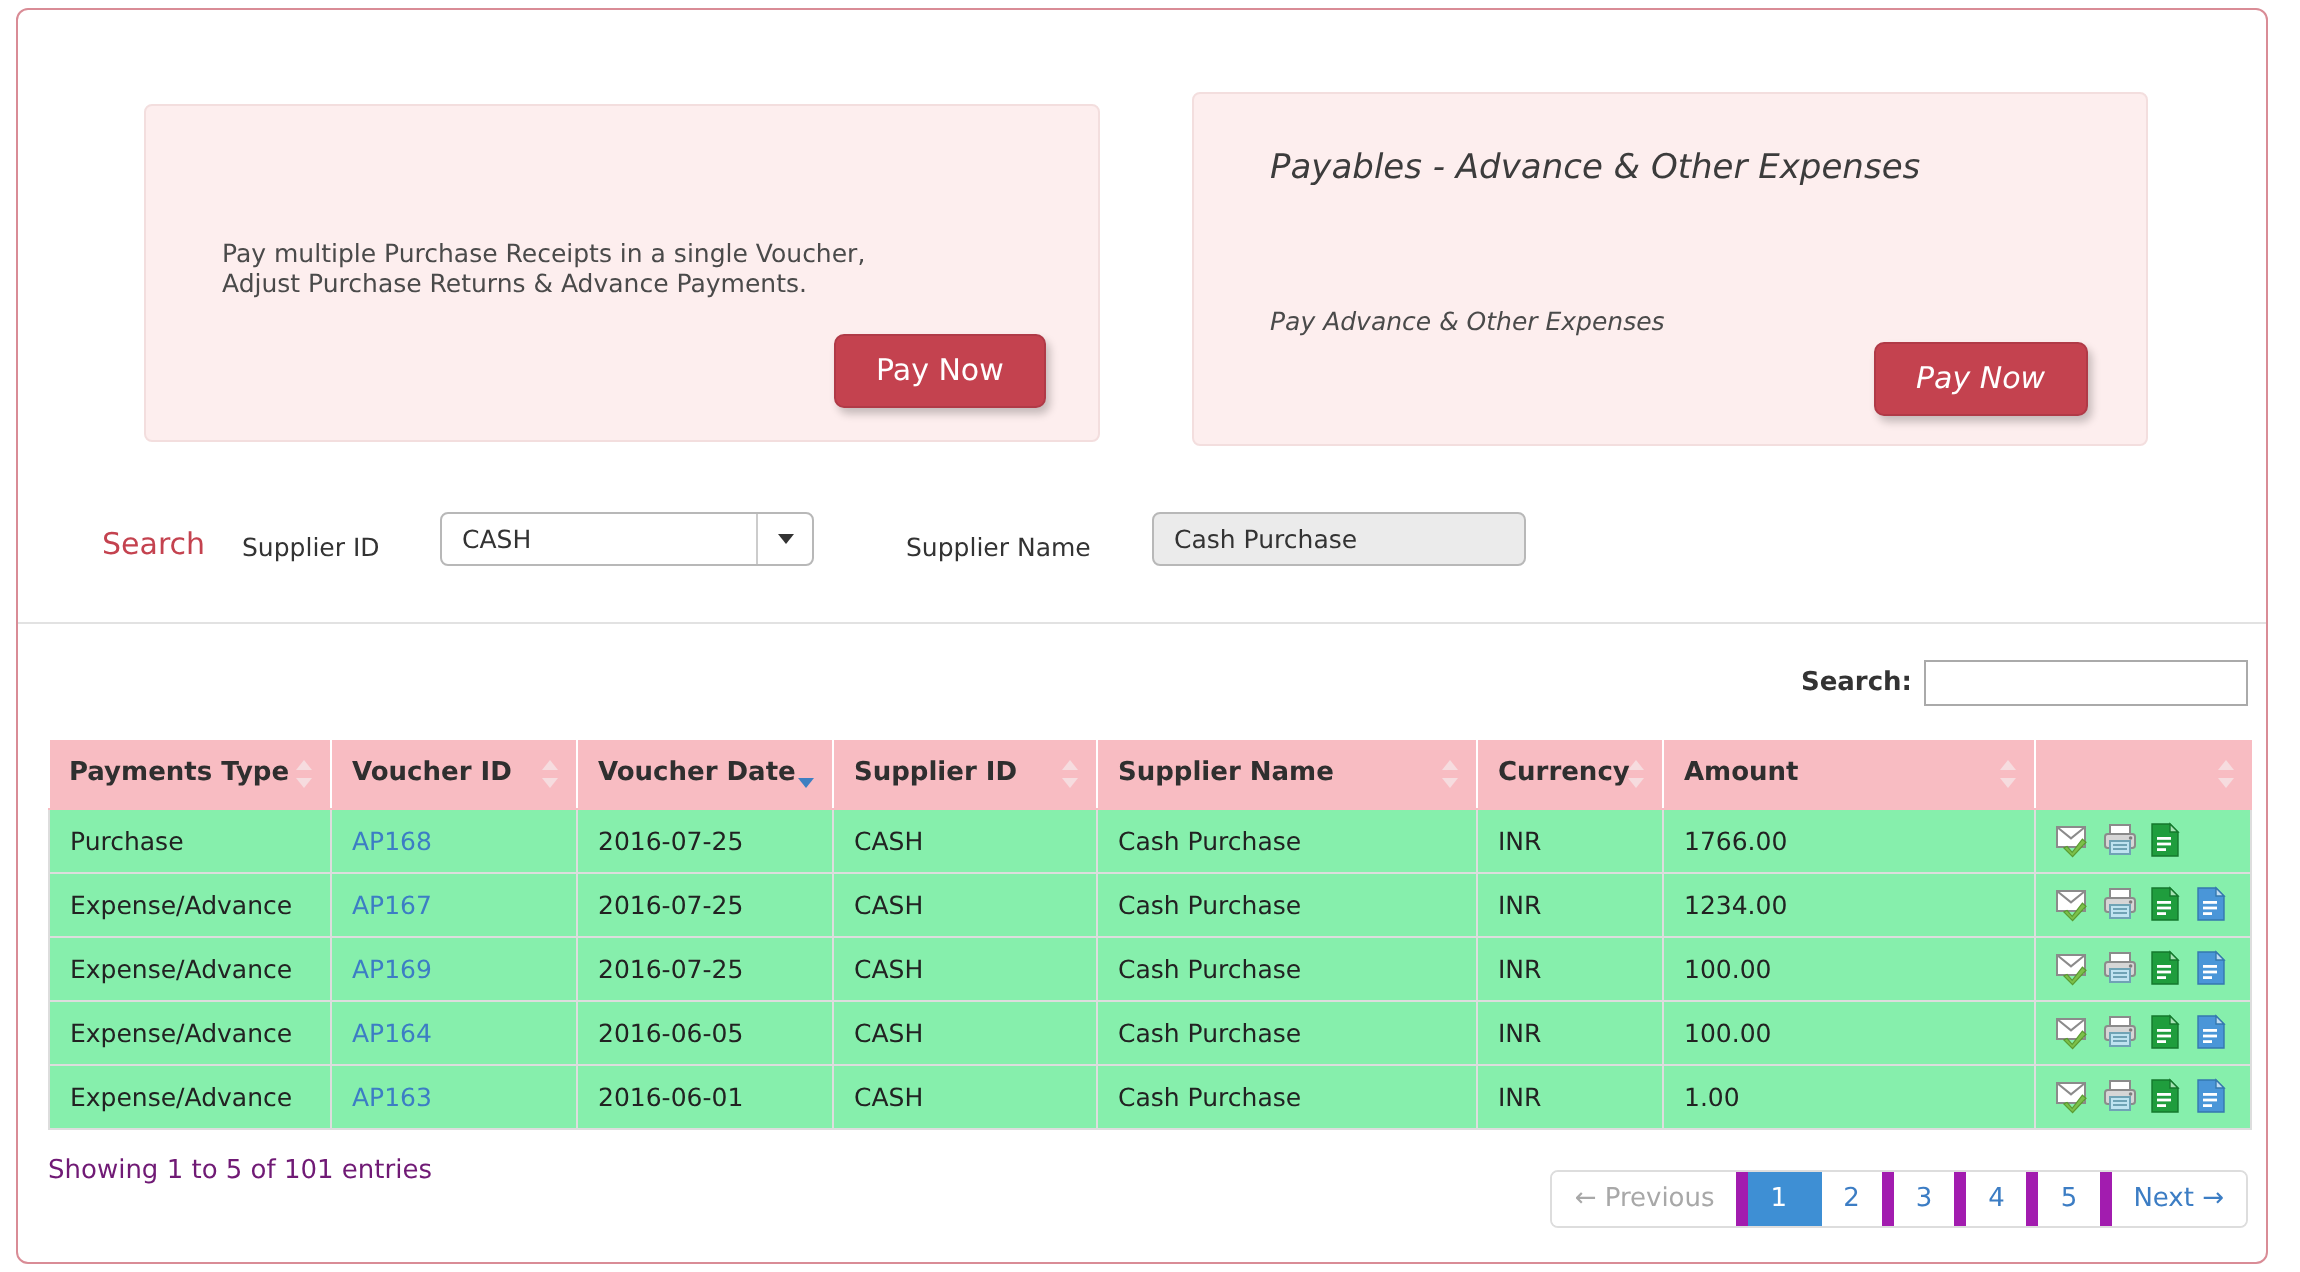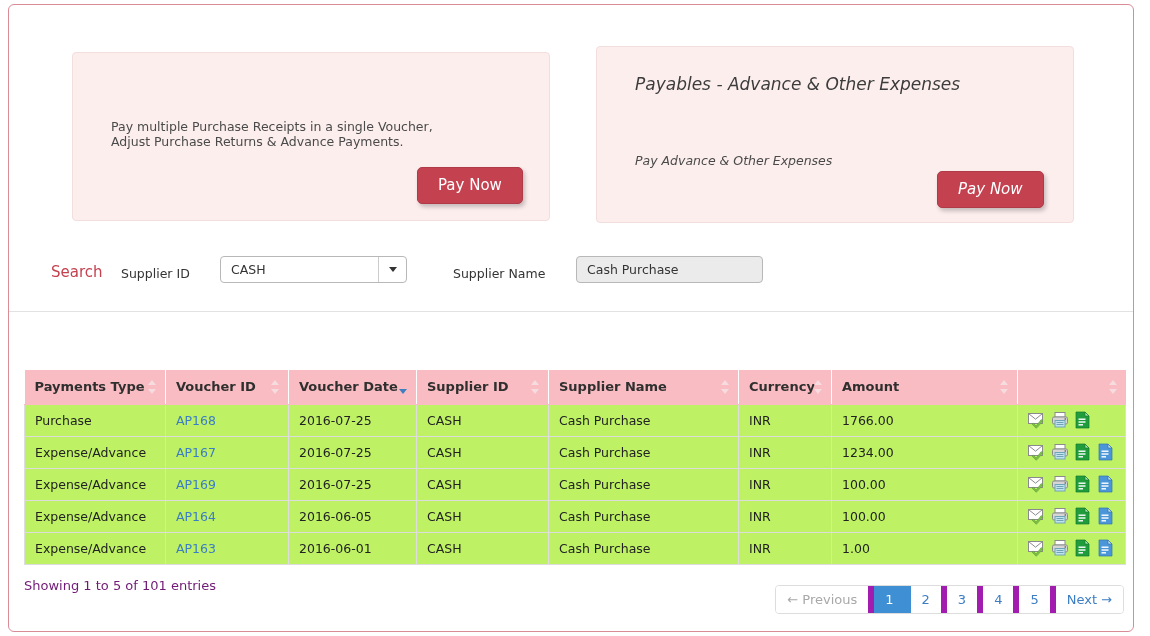--- a/index.html
+++ b/index.html
@@ -241,21 +241,21 @@
   .sort-ind b.down { top: 10px; border-top: 5px solid #f6dcdf; }
   .sort-ind.active b.down { border-top-color: #3e7fc1; }
   .sort-ind.active b.up   { border-bottom-color: transparent; }
 
   table.dt td {
     font-size: 12.5px;
     color: #222;
     height: 32px;
     padding: 0 10px;
     border: 1px solid #dddddd;
-    background: #bef264;
+    background: #86efac;
     overflow: hidden;
     white-space: nowrap;
   }
   table.dt td.link a {
     color: #3c7dc4;
     text-decoration: none;
     cursor: pointer;
   }
   td.actions { padding: 0 0 0 10px; }
   .act-row { display: flex; align-items: center; gap: 5px; }
@@ -319,20 +319,24 @@
       <div class="select-arrow">
           <i></i>
         </div>
     </div>
     <div class="lbl-supplier-name">Supplier Name</div>
     <div class="readonly-input">Cash Purchase</div>
   </div>
 
   <div class="divider"></div>
 
+  <div class="dt-search">
+    <span class="dt-search-label">Search:</span>
+    <input class="dt-search-input" type="text" value="" style="">
+  </div>
 
   <div class="table-wrap">
     <table class="dt">
       <colgroup>
         <col style="width:141px">
         <col style="width:123px">
         <col style="width:128px">
         <col style="width:132px">
         <col style="width:190px">
         <col style="width:93px">

